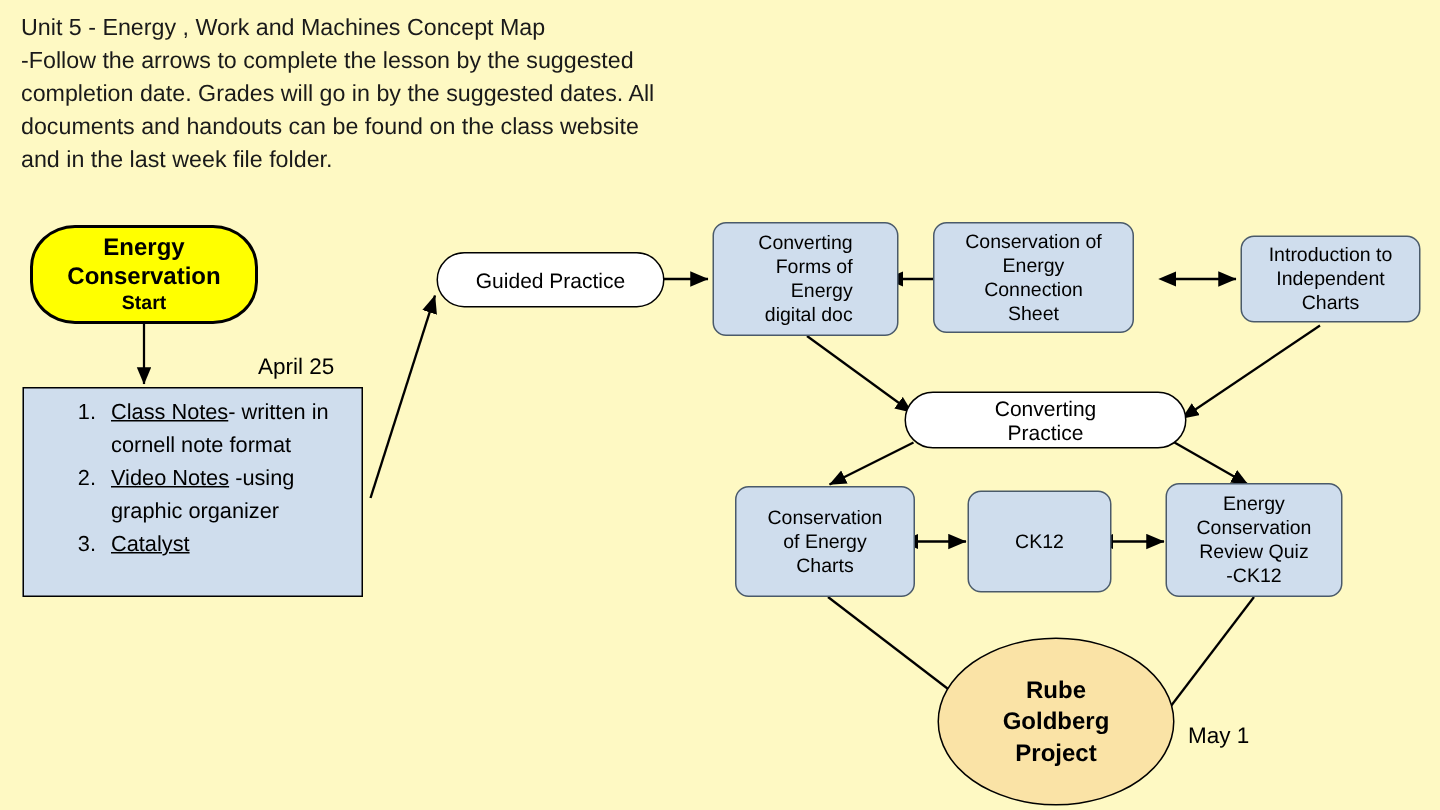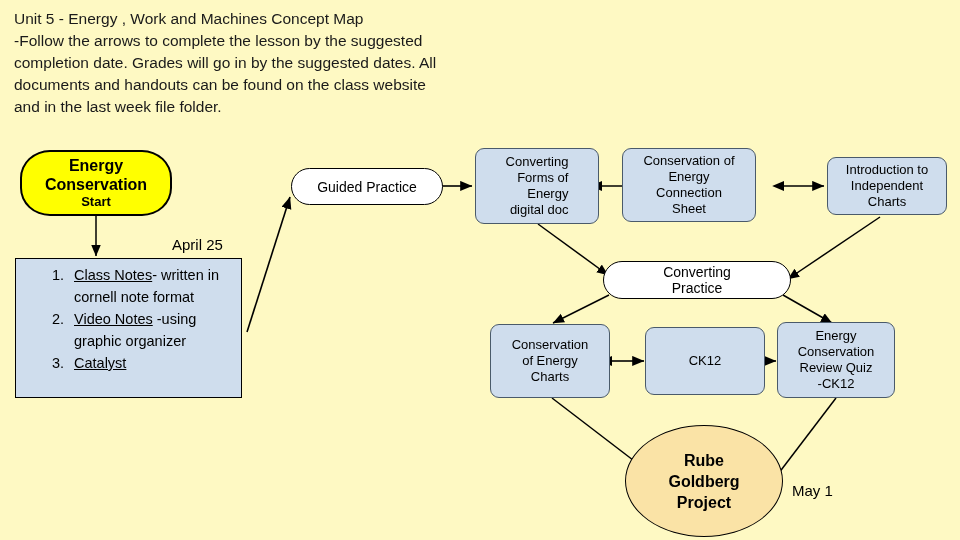--- a/index.html
+++ b/index.html
@@ -222,21 +222,21 @@
     <span class="label">Converting
 Practice</span>
   </div>
 
   <div class="node box-blue" style="left:490px; top:324px; width:120px; height:74px;">
     <span class="label">Conservation
 of Energy
 Charts</span>
   </div>
 
-  <div class="node box-blue" style="left:645px; top:327px; width:120px; height:68px;">
+  <div class="node box-blue" style="left:645px; top:327px; width:96px; height:68px;">
     <span class="label">CK12</span>
   </div>
 
   <div class="node box-blue" style="left:777px; top:322px; width:118px; height:76px;">
     <span class="label">Energy
 Conservation
 Review Quiz
 -CK12</span>
   </div>
 

